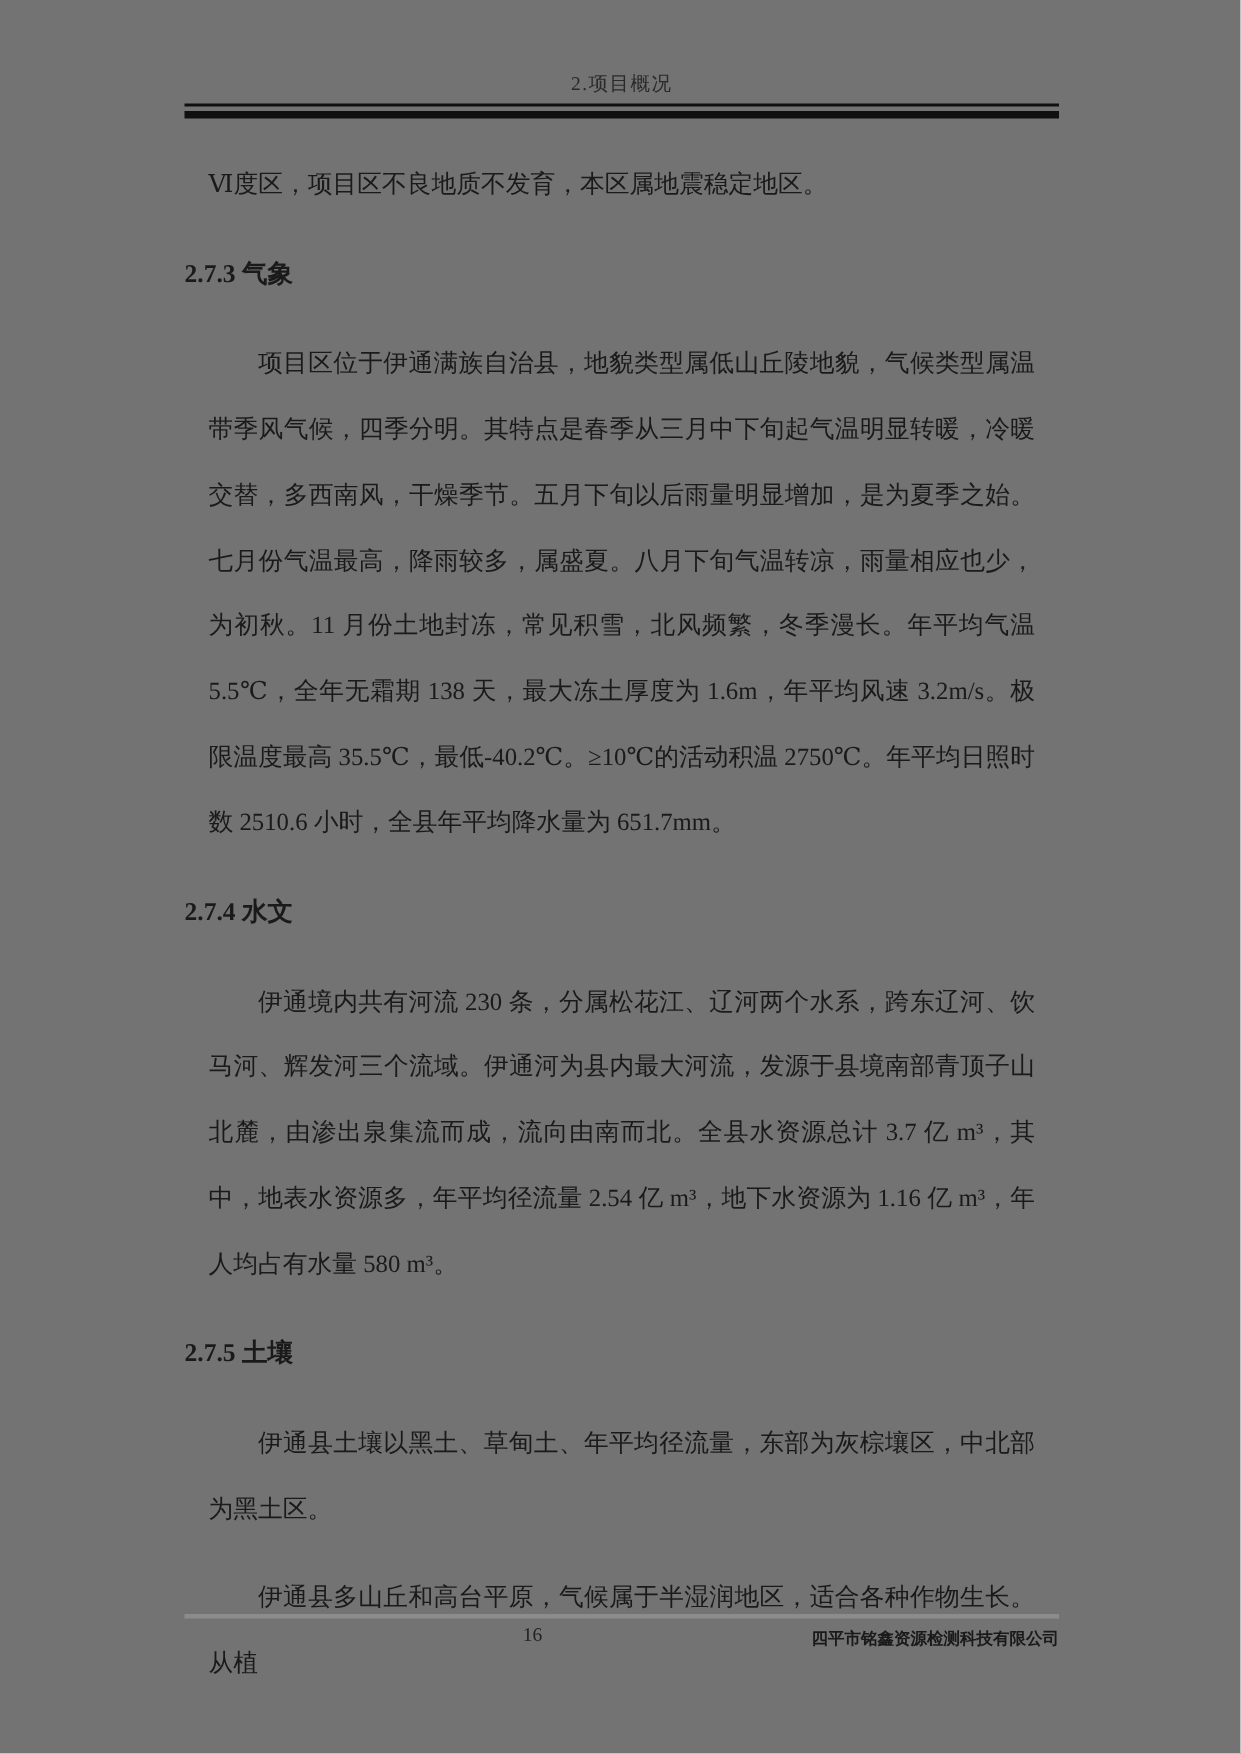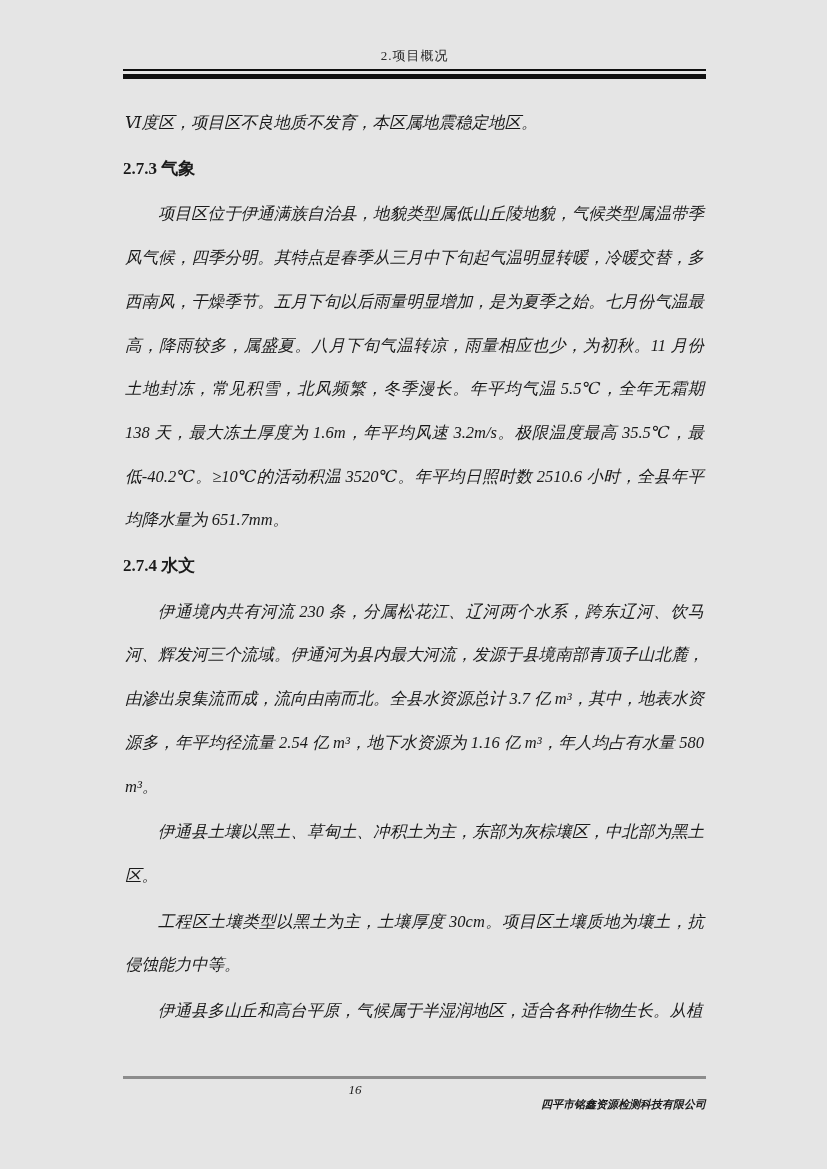--- a/index.html
+++ b/index.html
@@ -1,20 +1,20 @@
 <!DOCTYPE html>
 <html><head>
 <meta charset="utf-8">
 <style>
   html, body { margin: 0; padding: 0; background: #ffffff; }
   .page {
     position: relative;
     width: 827px;
     height: 1169px;
-    background: #e5e5e5;
+    background: #737373;
     font-family: "Liberation Serif", "DejaVu Serif", serif;
     color: #1a1a1a;
     overflow: hidden;
   }
   .content-col {
     position: absolute;
     left: 123px;
     top: 0;
     width: 583px;
   }
@@ -31,43 +31,42 @@
     height: 3px;               
     border-top: 2px solid #101010;
     border-bottom: 5px solid #101010;
   }
   .doc-body {
     margin-top: 22px;
     font-size: 16.5px;
     line-height: 43.7px;
     text-align: justify;
   }
-  .para { margin: 2px; font-style: italic; }
+  .para { margin: 16px; }
   .para.indent { text-indent: 33px; }
   .heading {
     margin: 0;
     font-size: 17px;
     line-height: 43.7px;
     font-weight: bold;
     text-align: left;
   }
   .footer {
     position: absolute;
     left: 123px;
     top: 1076px;
     width: 583px;
   }
   .footer-rule {
     border-top: 3px solid #8c8c8c;
   }
   .footer-row {
     position: relative;
     height: 22px;
-    padding-top: 18px;
-    font-style: italic;
+    padding-top: 6px;
   }
   .page-number {
     position: absolute;
     left: 232px;
     top: 3px;
     transform: translateX(-50%);
     font-size: 13px;
     color: #222222;
   }
   .company {
@@ -83,25 +82,25 @@
 <div class="page">
 
   <div class="content-col">
 
     <div class="header-title">2.项目概况</div>
     <div class="header-rule"></div>
 
     <div class="doc-body">
       <p class="para">Ⅵ度区，项目区不良地质不发育，本区属地震稳定地区。</p>
       <h2 class="heading">2.7.3 气象</h2>
-      <p class="para indent">项目区位于伊通满族自治县，地貌类型属低山丘陵地貌，气候类型属温带季风气候，四季分明。其特点是春季从三月中下旬起气温明显转暖，冷暖交替，多西南风，干燥季节。五月下旬以后雨量明显增加，是为夏季之始。七月份气温最高，降雨较多，属盛夏。八月下旬气温转凉，雨量相应也少，为初秋。11 月份土地封冻，常见积雪，北风频繁，冬季漫长。年平均气温 5.5℃，全年无霜期 138 天，最大冻土厚度为 1.6m，年平均风速 3.2m/s。极限温度最高 35.5℃，最低-40.2℃。≥10℃的活动积温 3520℃。年平均日照时数 2510.6 小时，全县年平均降水量为 651.7mm。</p>
+      <p class="para indent">项目区位于伊通满族自治县，地貌类型属低山丘陵地貌，气候类型属温带季风气候，四季分明。其特点是春季从三月中下旬起气温明显转暖，冷暖交替，多西南风，干燥季节。五月下旬以后雨量明显增加，是为夏季之始。七月份气温最高，降雨较多，属盛夏。八月下旬气温转凉，雨量相应也少，为初秋。11 月份土地封冻，常见积雪，北风频繁，冬季漫长。年平均气温 5.5℃，全年无霜期 138 天，最大冻土厚度为 1.6m，年平均风速 3.2m/s。极限温度最高 35.5℃，最低-40.2℃。≥10℃的活动积温 2750℃。年平均日照时数 2510.6 小时，全县年平均降水量为 651.7mm。</p>
       <h2 class="heading">2.7.4 水文</h2>
       <p class="para indent">伊通境内共有河流 230 条，分属松花江、辽河两个水系，跨东辽河、饮马河、辉发河三个流域。伊通河为县内最大河流，发源于县境南部青顶子山北麓，由渗出泉集流而成，流向由南而北。全县水资源总计 3.7 亿 m³，其中，地表水资源多，年平均径流量 2.54 亿 m³，地下水资源为 1.16 亿 m³，年人均占有水量 580 m³。</p>
-      <p class="para indent">伊通县土壤以黑土、草甸土、冲积土为主，东部为灰棕壤区，中北部为黑土区。</p>
-      <p class="para indent">工程区土壤类型以黑土为主，土壤厚度 30cm。项目区土壤质地为壤土，抗侵蚀能力中等。</p>
+      <h2 class="heading">2.7.5 土壤</h2>
+      <p class="para indent">伊通县土壤以黑土、草甸土、年平均径流量，东部为灰棕壤区，中北部为黑土区。</p>
       <p class="para indent">伊通县多山丘和高台平原，气候属于半湿润地区，适合各种作物生长。从植</p>
     </div>
 
   </div>
 
   <div class="footer">
     <div class="footer-rule"></div>
     <div class="footer-row">
       <span class="page-number">16</span>
       <div class="company">四平市铭鑫资源检测科技有限公司</div>

